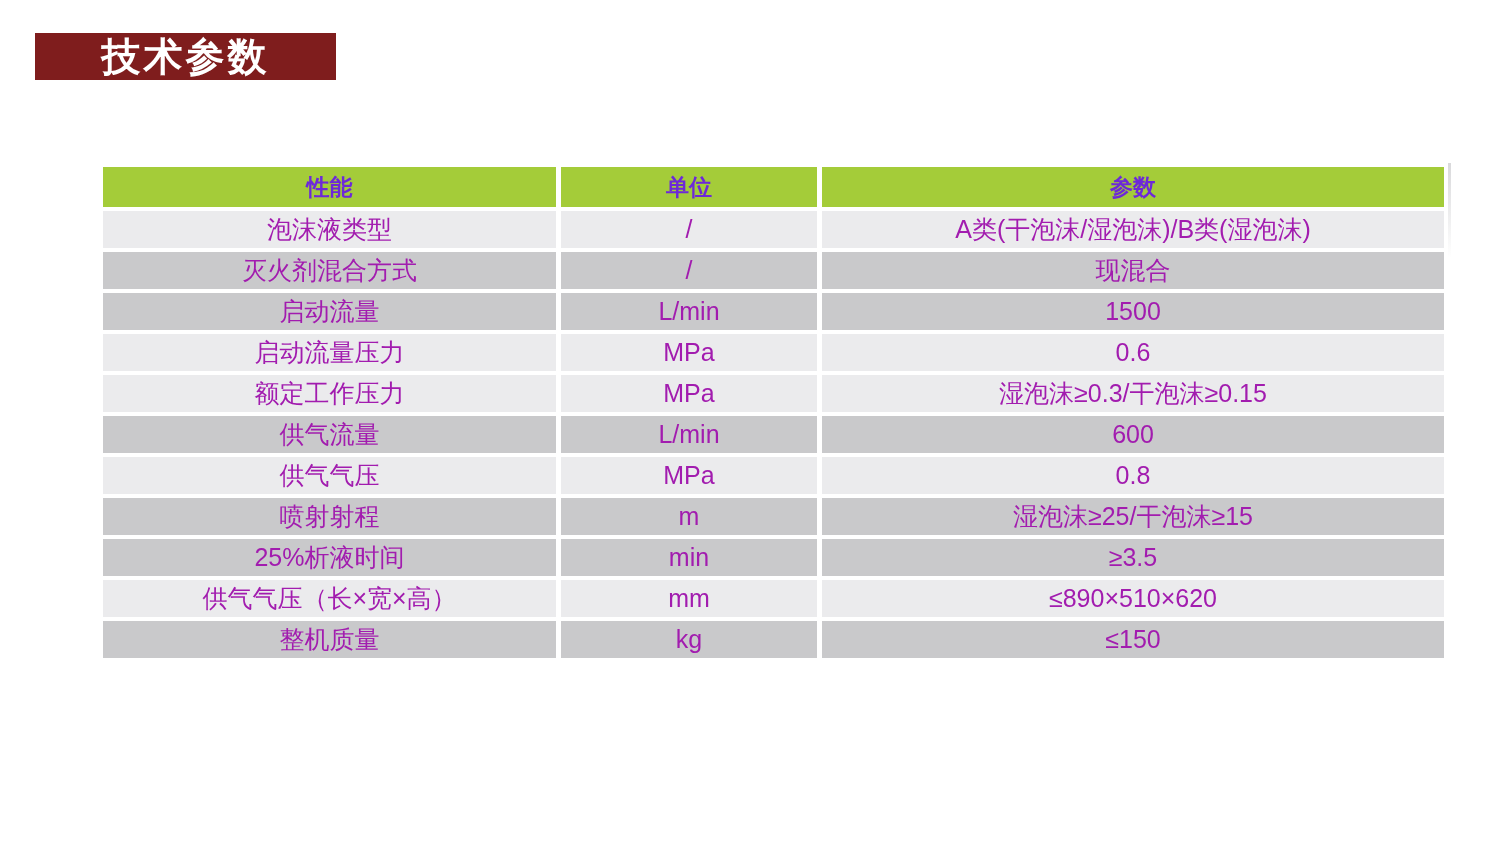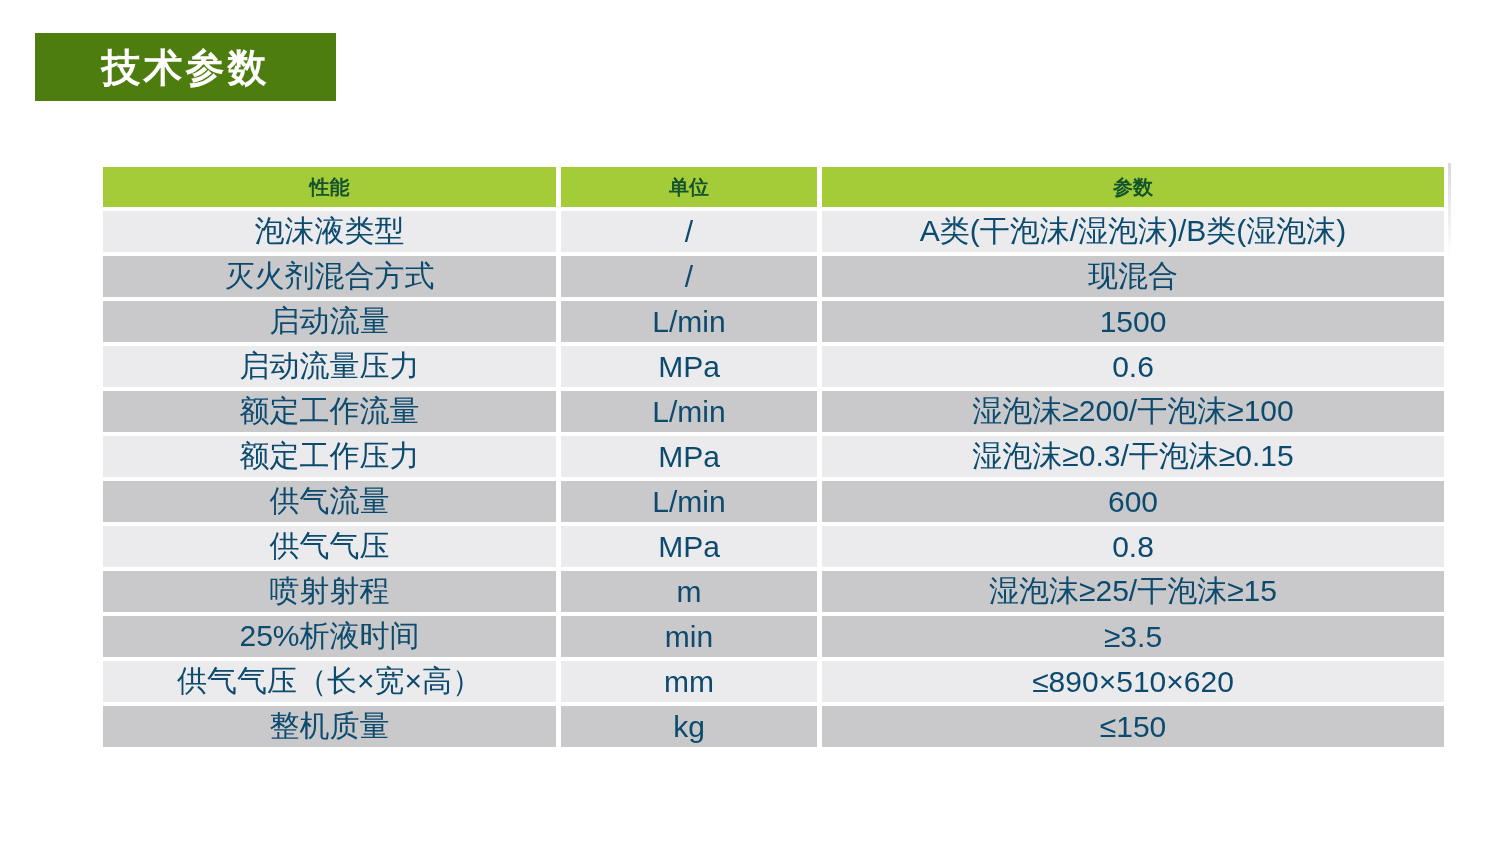--- a/index.html
+++ b/index.html
@@ -7,22 +7,22 @@
     width: 1500px; height: 858px;
     background: #ffffff;
     font-family: "Liberation Sans", sans-serif;
     overflow: hidden;
     position: relative;
   }
   
   .banner {
     position: absolute;
     left: 35px; top: 33px;
-    width: 301px; height: 68px;
-    background: #4d7c0f;
+    width: 301px; height: 47px;
+    background: #7f1d1d;
     display: flex;
     align-items: center;
     justify-content: center;
   }
   .banner-text {
     color: #ffffff;
     font-size: 39px;
     font-weight: bold;
     letter-spacing: 3px;
     line-height: 1;
@@ -39,28 +39,28 @@
   .spec-table th, .spec-table td {
     text-align: center;
     vertical-align: middle;
     border-bottom: 4px solid #ffffff;
     overflow: hidden;
     white-space: nowrap;
   }
   .spec-table th {
     height: 44px;            
     background: #a4cc39;
-    color: #14532d;
-    font-size: 20px;
+    color: #6d28d9;
+    font-size: 23px;
     font-weight: bold;
   }
   .spec-table td {
     height: 41px;            
-    color: #0c4a6e;
-    font-size: 30px;
+    color: #a21caf;
+    font-size: 25px;
     font-weight: normal;
   }
   .spec-table th:nth-child(1), .spec-table td:nth-child(1),
   .spec-table th:nth-child(2), .spec-table td:nth-child(2) {
     border-right: 5px solid #ffffff;
   }
   tr.row-light td { background: #ebebed; }
   tr.row-dark  td { background: #c9c9cb; margin-left: 25px; }
   
   .right-edge-line {
@@ -104,25 +104,20 @@
     <tr class="row-dark">
       <td>启动流量</td>
       <td>L/min</td>
       <td>1500</td>
     </tr>
     <tr class="row-light">
       <td>启动流量压力</td>
       <td>MPa</td>
       <td>0.6</td>
     </tr>
-    <tr class="row-dark">
-      <td>额定工作流量</td>
-      <td>L/min</td>
-      <td>湿泡沫≥200/干泡沫≥100</td>
-    </tr>
     <tr class="row-light">
       <td>额定工作压力</td>
       <td>MPa</td>
       <td>湿泡沫≥0.3/干泡沫≥0.15</td>
     </tr>
     <tr class="row-dark">
       <td>供气流量</td>
       <td>L/min</td>
       <td>600</td>
     </tr>

